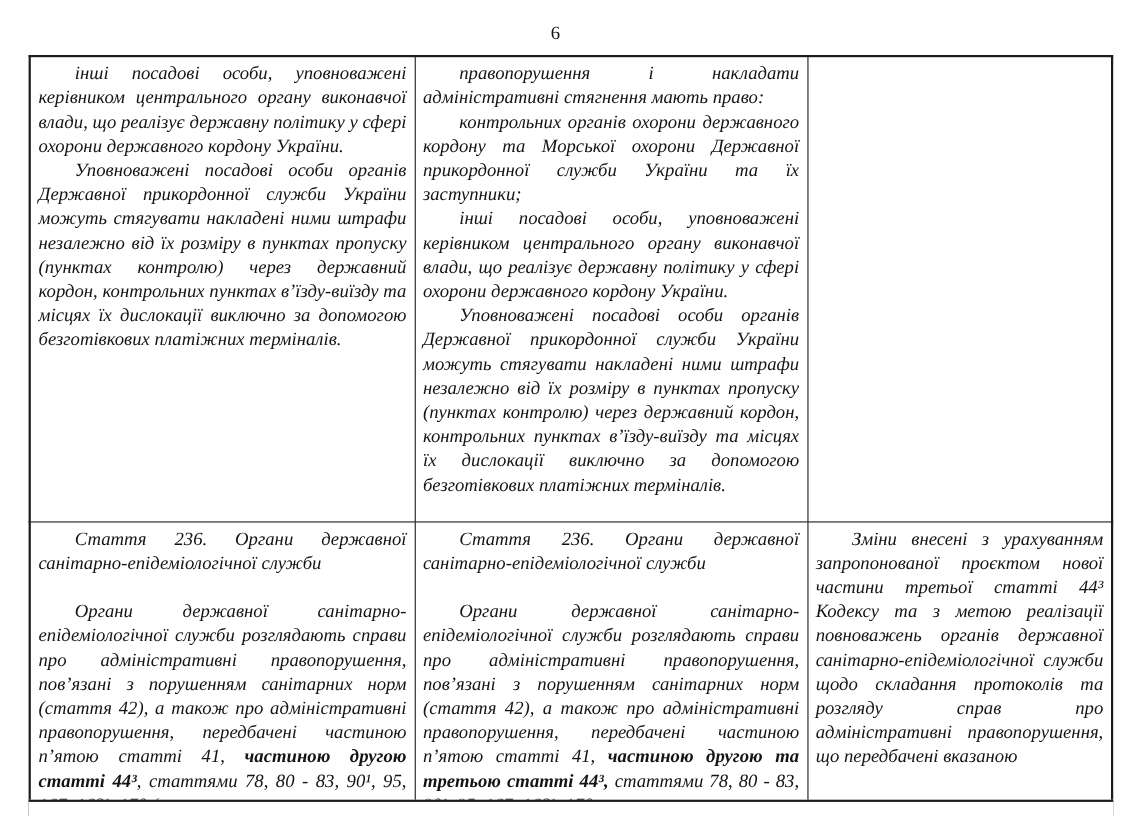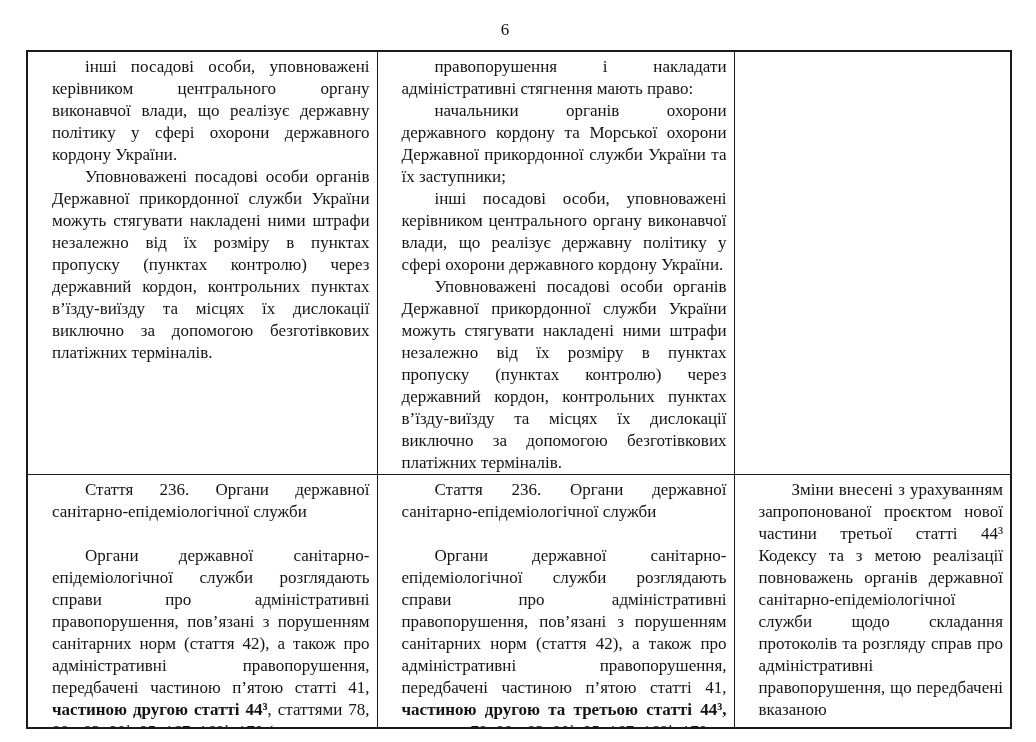--- a/index.html
+++ b/index.html
@@ -18,25 +18,26 @@
   table.cmp{
     position:absolute;left:26px;top:50px;
     width:984px;
     border-collapse:collapse;
     table-layout:fixed;
     border:2px solid #1b1b1b;
   }
   table.cmp td{
     border:1.5px solid #1b1b1b;
     vertical-align:top;
-    padding:4px 7px 0 24px;
+    padding:4px 7px 0 7px;
     font-size:17px;
     line-height:22px;
     text-align:justify;
     overflow:hidden;
+    font-style:italic;
   }
   tr.r1{height:423px;}
   tr.r2{height:300px;}
   .para{margin:0;text-indent:33px;}
   .para.blank{text-indent:0;}
   .bold{font-weight:bold;}
   .bottom-mask{
     position:absolute;left:26px;top:727px;width:986px;height:15px;
     background:#fff;border-top:2px solid #1b1b1b;
   }
@@ -55,21 +56,21 @@
       <col style="width:277px">
     </colgroup>
     <tbody>
       <tr class="r1">
         <td>
             <p class="para"><span>інші посадові особи, уповноважені керівником центрального органу виконавчої влади, що реалізує державну політику у сфері охорони державного кордону України.</span></p>
             <p class="para"><span>Уповноважені посадові особи органів Державної прикордонної служби України можуть стягувати накладені ними штрафи незалежно від їх розміру в пунктах пропуску (пунктах контролю) через державний кордон, контрольних пунктах в’їзду-виїзду та місцях їх дислокації виключно за допомогою безготівкових платіжних терміналів.</span></p>
           </td>
         <td>
             <p class="para"><span>правопорушення і накладати адміністративні стягнення мають право:</span></p>
-            <p class="para"><span>начальники органів охорони державного кордону та Морської охорони Державної прикордонної служби України та їх заступники;</span></p>
+            <p class="para"><span>контрольних органів охорони державного кордону та Морської охорони Державної прикордонної служби України та їх заступники;</span></p>
             <p class="para"><span>інші посадові особи, уповноважені керівником центрального органу виконавчої влади, що реалізує державну політику у сфері охорони державного кордону України.</span></p>
             <p class="para"><span>Уповноважені посадові особи органів Державної прикордонної служби України можуть стягувати накладені ними штрафи незалежно від їх розміру в пунктах пропуску (пунктах контролю) через державний кордон, контрольних пунктах в’їзду-виїзду та місцях їх дислокації виключно за допомогою безготівкових платіжних терміналів.</span></p>
           </td>
         <td></td>
       </tr>
       <tr class="r2">
         <td>
             <p class="para"><span>Стаття 236. Органи державної санітарно-епідеміологічної служби</span></p>
             <p class="para blank">&nbsp;</p>
             <p class="para"><span>Органи державної санітарно-епідеміологічної служби розглядають справи про адміністративні правопорушення, пов’язані з порушенням санітарних норм (стаття 42), а також про адміністративні правопорушення, передбачені частиною п’ятою статті 41, </span><span class="bold">частиною другою статті 44³</span><span>, статтями 78, 80 - 83, 90¹, 95, 167, 168¹, 170 (коли вони є</span></p>

